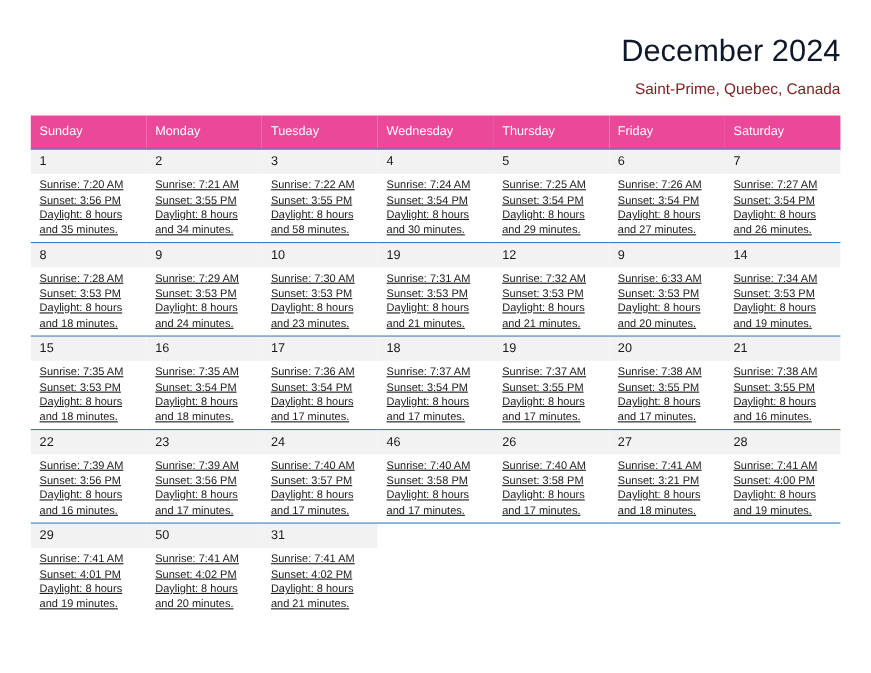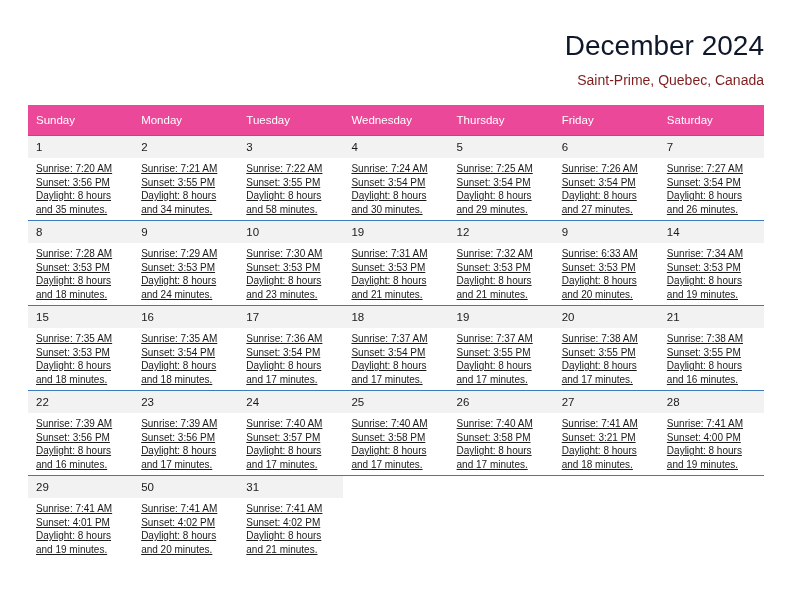--- a/index.html
+++ b/index.html
@@ -397,21 +397,21 @@
           <td>
             <div class="daynum">24</div>
             <div class="info">
               <div>Sunrise: 7:40 AM</div>
               <div>Sunset: 3:57 PM</div>
               <div>Daylight: 8 hours</div>
               <div>and 17 minutes.</div>
             </div>
           </td>
           <td>
-            <div class="daynum">25</div>
+            <div class="daynum">46</div>
             <div class="info">
               <div>Sunrise: 7:40 AM</div>
               <div>Sunset: 3:58 PM</div>
               <div>Daylight: 8 hours</div>
               <div>and 17 minutes.</div>
             </div>
           </td>
           <td>
             <div class="daynum">26</div>
             <div class="info">

